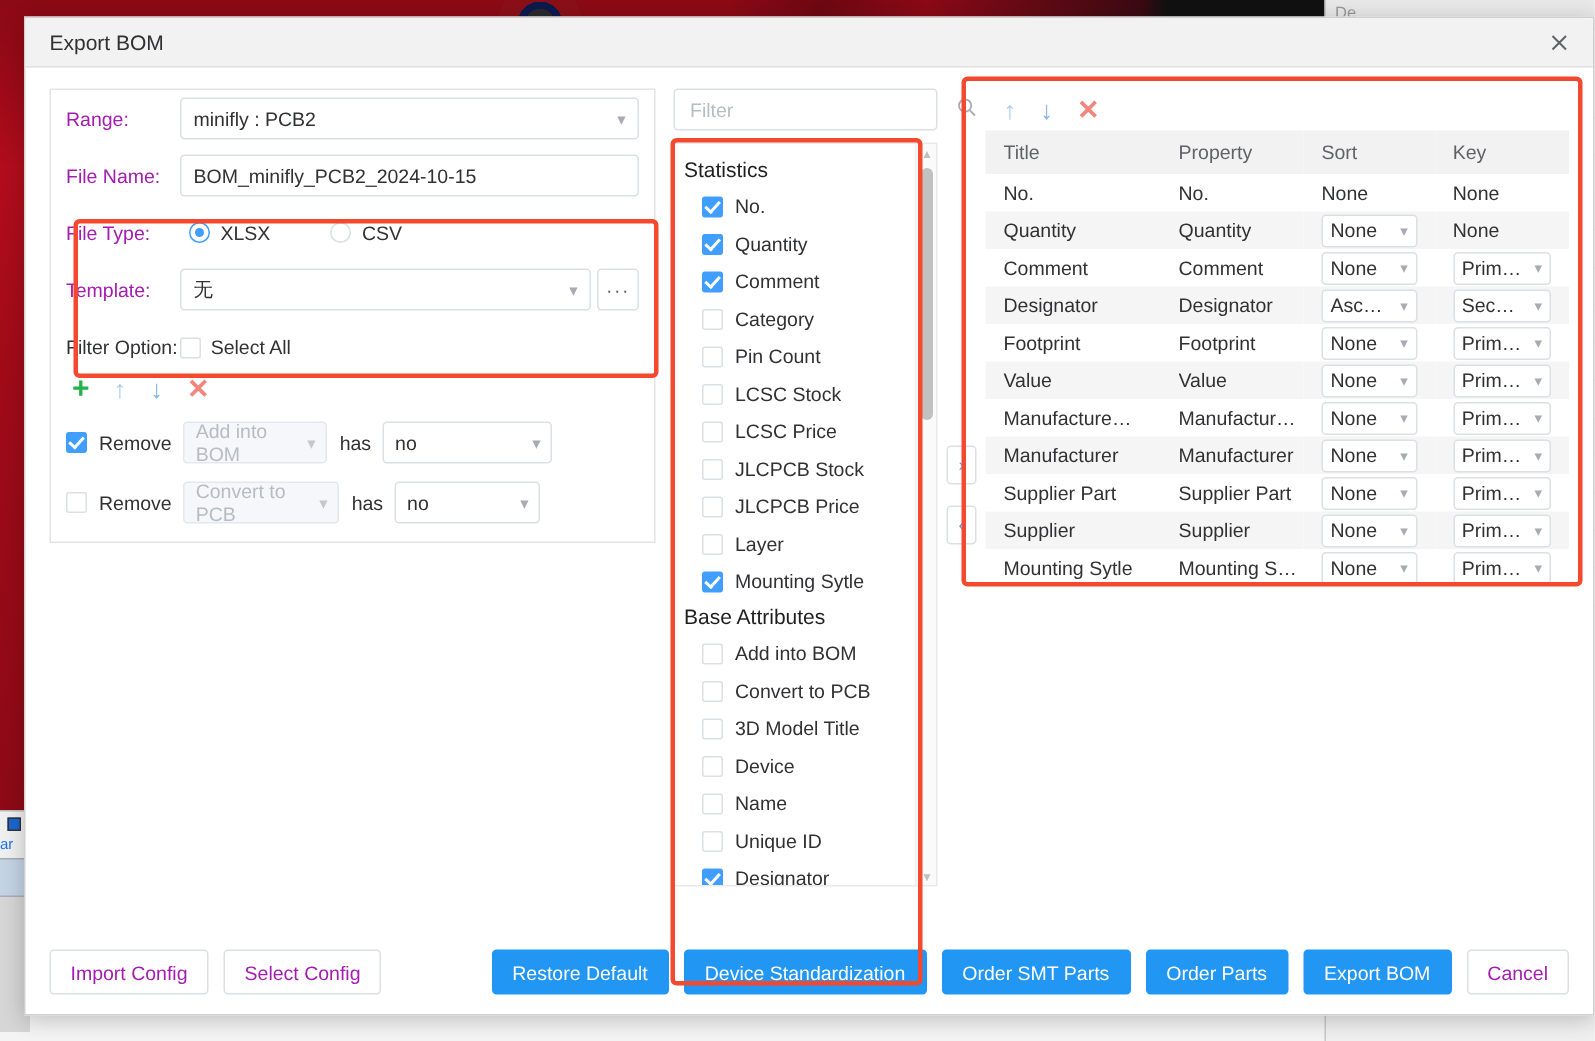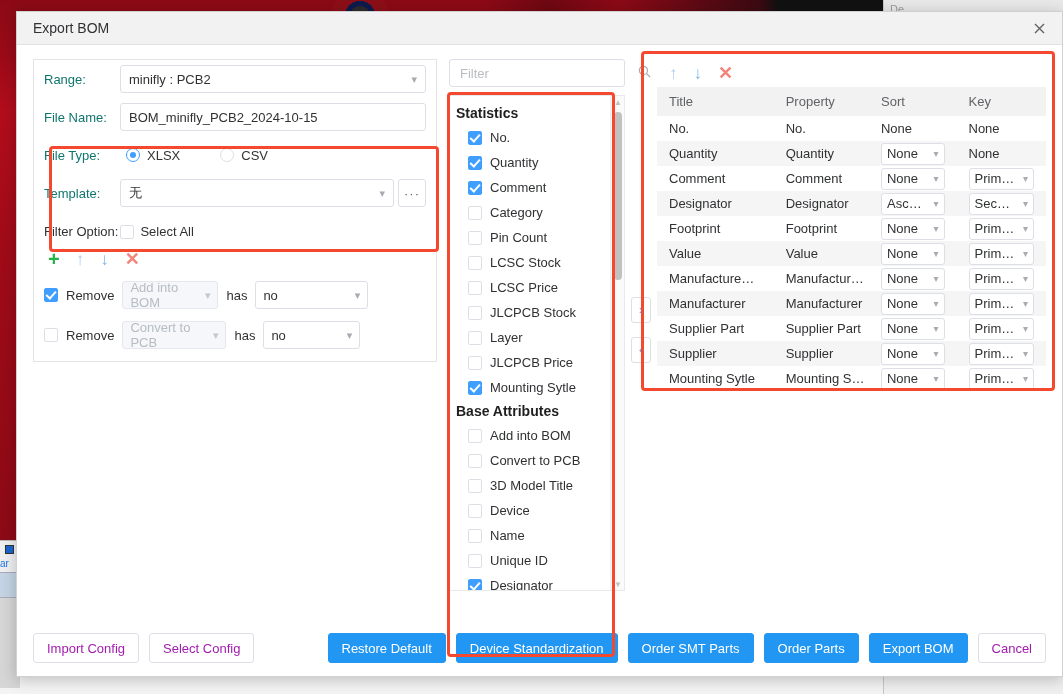--- a/index.html
+++ b/index.html
@@ -69,21 +69,21 @@
   }
 
   #modal-body { flex: 1; display: flex; padding: 14px 16px 0 16px; gap: 0; position: relative; }
 
   
   #col-left { width: 404px; flex: none; position: relative; }
   .panel-box { border: 1px solid #e4e4e4; }
 
   .form-rows { padding: 0; }
   .frow { display: flex; align-items: center; height: 38px; padding: 0 10px; }
-  .flabel { width: 76px; font-size: 13px; color: #0f766e; flex: none; }
+  .flabel { width: 76px; font-size: 13px; color: #a21caf; flex: none; }
   .ctl {
     flex: 1; height: 28px; border: 1px solid #dcdfe6; border-radius: 3px;
     background: #fff; display: flex; align-items: center; padding: 0 8px;
     font-size: 13px; color: #303133;
   }
   .ctl.select { justify-content: space-between; cursor: pointer; }
   .caret { color: #a8abb2; font-size: 11px; margin-left: 6px; }
   .dots-btn {
     width: 28px; height: 28px; margin-left: 4px; border: 1px solid #dcdfe6; border-radius: 3px;
     background:#fff; display:flex; align-items:center; justify-content:center; color:#606266;
@@ -142,21 +142,21 @@
   #filter-search input {
     border: 0; outline: 0; flex: 1; font-size: 13px; font-family: inherit; color: #303133; background: transparent;
   }
   #filter-search input::placeholder { color: #b9bcc1; }
   .search-ico { color: #a8abb2; flex: none; }
   #stat-list {
     height: 496px; border: 1px solid #e9e9e9; background: #fff; overflow: hidden;
     position: relative; display: flex;
   }
   #stat-inner { flex: 1; padding: 6px 0 0 4px; overflow: hidden; }
-  .grp-title { font-size: 14px; font-weight: bold; color: #1f1f1f; padding: 3px 0 4px 2px; }
+  .grp-title { font-size: 14px; font-weight: normal; color: #1f1f1f; padding: 3px 0 4px 2px; }
   .opt { display: flex; align-items: center; gap: 8px; padding: 5px 0 5px 14px; font-size: 13px; color: #303133; cursor: pointer; }
   .vscroll {
     width: 14px; background: #fafafa; border-left: 1px solid #efefef; position: relative; flex: none;
   }
   .vscroll .arr { position:absolute; left:0; width:14px; height:12px; display:flex; align-items:center; justify-content:center; color:#c0c0c0; font-size:8px; }
   .vscroll .arr.t { top: 0; } .vscroll .arr.b { bottom: 0; }
   .vthumb { position: absolute; left: 3px; top: 16px; width: 8px; height: 168px; background: #c1c1c1; border-radius: 4px; }
 
   
   #xfer { width: 32px; flex: none; position: relative; }
@@ -381,25 +381,25 @@
             <div class="opt">
               <span class="chk"></span>
               <span>LCSC Price</span>
             </div>
             <div class="opt">
               <span class="chk"></span>
               <span>JLCPCB Stock</span>
             </div>
             <div class="opt">
               <span class="chk"></span>
+              <span>JLCPCB Price</span>
+            </div>
+            <div class="opt">
+              <span class="chk"></span>
               <span>Layer</span>
-            </div>
-            <div class="opt">
-              <span class="chk"></span>
-              <span>JLCPCB Price</span>
             </div>
             <div class="opt">
               <span class="chk on"></span>
               <span>Mounting Sytle</span>
             </div>
             <div class="grp-title">Base Attributes</div>
             <div class="opt">
               <span class="chk"></span>
               <span>Add into BOM</span>
             </div>

